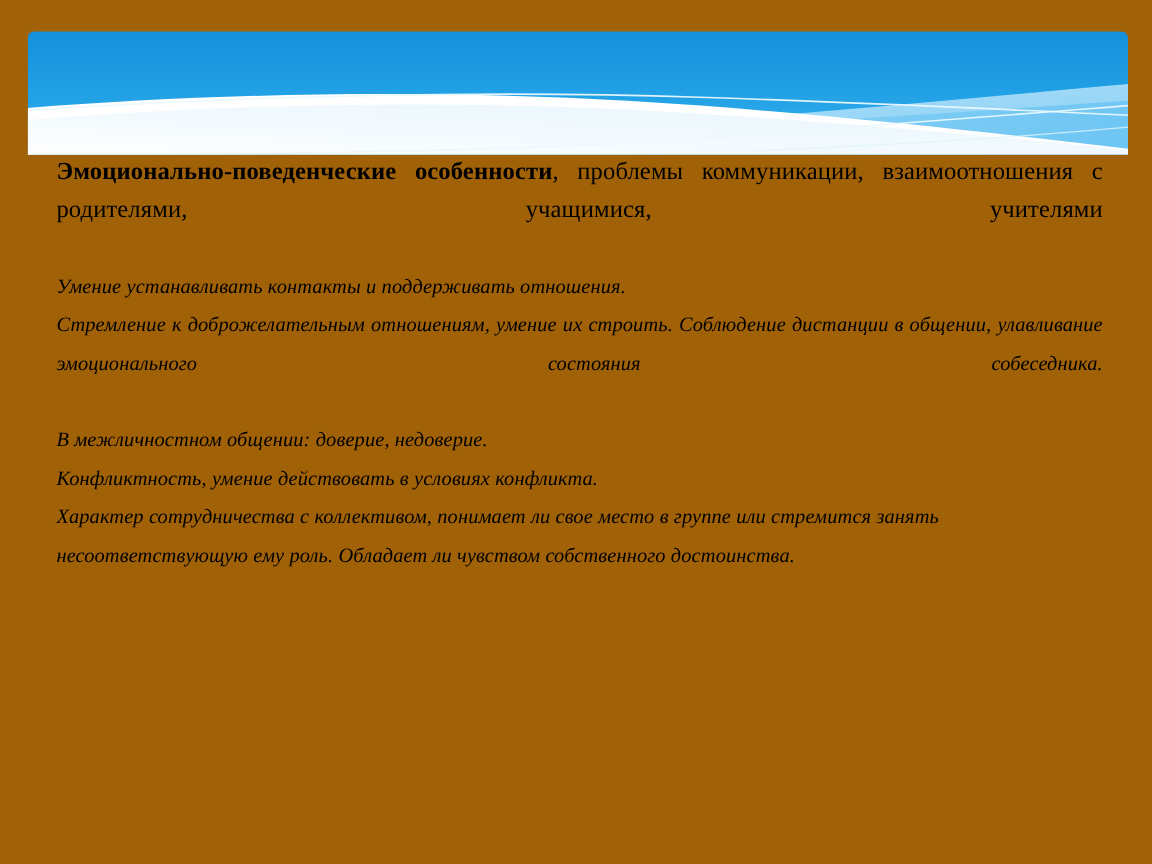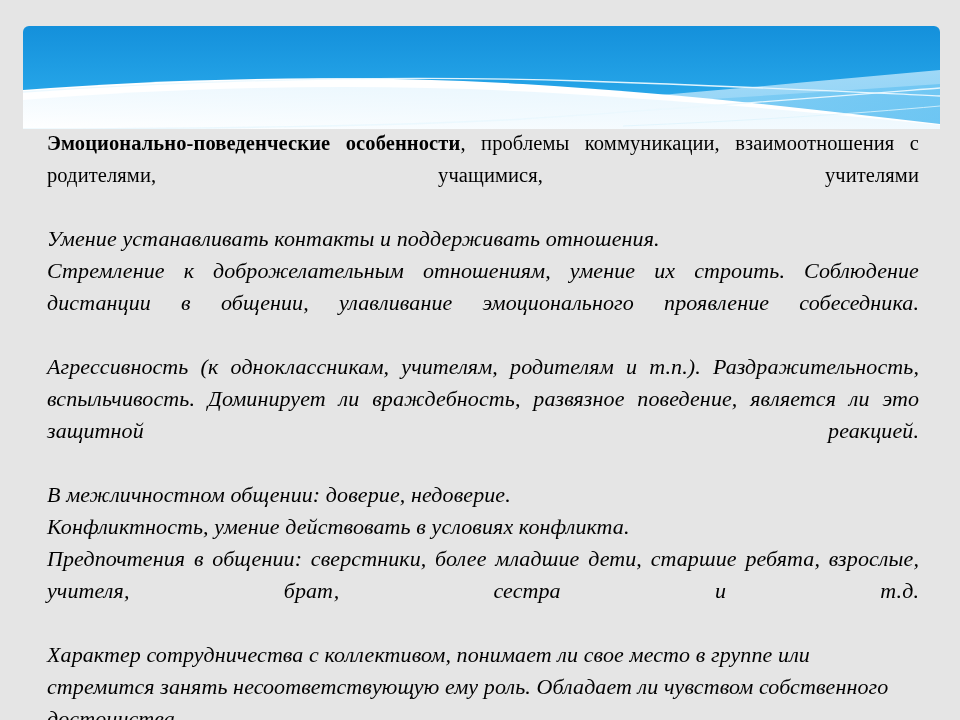--- a/index.html
+++ b/index.html
@@ -12,21 +12,21 @@
     width: 960px;
     height: 720px;
     overflow: hidden;
     font-family: "Liberation Serif", "DejaVu Serif", serif;
   }
 
   #slide {
     position: relative;
     width: 960px;
     height: 720px;
-    background: #e5e5e5;
+    background: #a16207;
   }
 
   
   #banner {
     position: absolute;
     left: 23px;
     top: 26px;
     width: 917px;
     height: 103px;
     overflow: hidden;
@@ -43,21 +43,21 @@
   #content {
     position: absolute;
     left: 47px;
     top: 127px;
     width: 872px;
   }
 
   p.para {
     margin: 0;
     color: #000000;
-    font-size: 22px;
+    font-size: 17px;
     line-height: 32px;
     text-align: justify;
     text-justify: inter-word;
     letter-spacing: 0.1px;
   }
   
   p.para::after {
     content: "";
     display: inline-block;
     width: 100%;
@@ -127,28 +127,26 @@
     </svg>
   </div>
 
   <div id="content">
 
     <p class="para intro"><span class="lead">Эмоционально-поведенческие особенности</span><span>, проблемы коммуникации, взаимоотношения с родителями, учащимися, учителями</span></p>
 
     <p class="para italic noj">Умение устанавливать контакты и поддерживать отношения.</p>
 
 
-    <p class="para italic">Стремление к доброжелательным отношениям, умение их строить. Соблюдение дистанции в общении, улавливание эмоционального проявление собеседника.</p>
+    <p class="para italic">Стремление к доброжелательным отношениям, умение их строить. Соблюдение дистанции в общении, улавливание эмоционального состояния собеседника.</p>
 
 
-    <p class="para italic">Агрессивность (к одноклассникам, учителям, родителям и т.п.). Раздражительность, вспыльчивость. Доминирует ли враждебность, развязное поведение, является ли это защитной реакцией.</p>
 
     <p class="para italic noj">В межличностном общении: доверие, недоверие.</p>
 
     <p class="para italic noj">Конфликтность, умение действовать в условиях конфликта.</p>
 
-    <p class="para italic">Предпочтения в общении: сверстники, более младшие дети, старшие ребята, взрослые, учителя, брат, сестра и т.д.</p>
 
     <p class="para italic noj">Характер сотрудничества с коллективом, понимает ли свое место в группе или стремится занять несоответствующую ему роль. Обладает ли чувством собственного достоинства.</p>
 
   </div>
 
 </div>
 
 </body></html>

